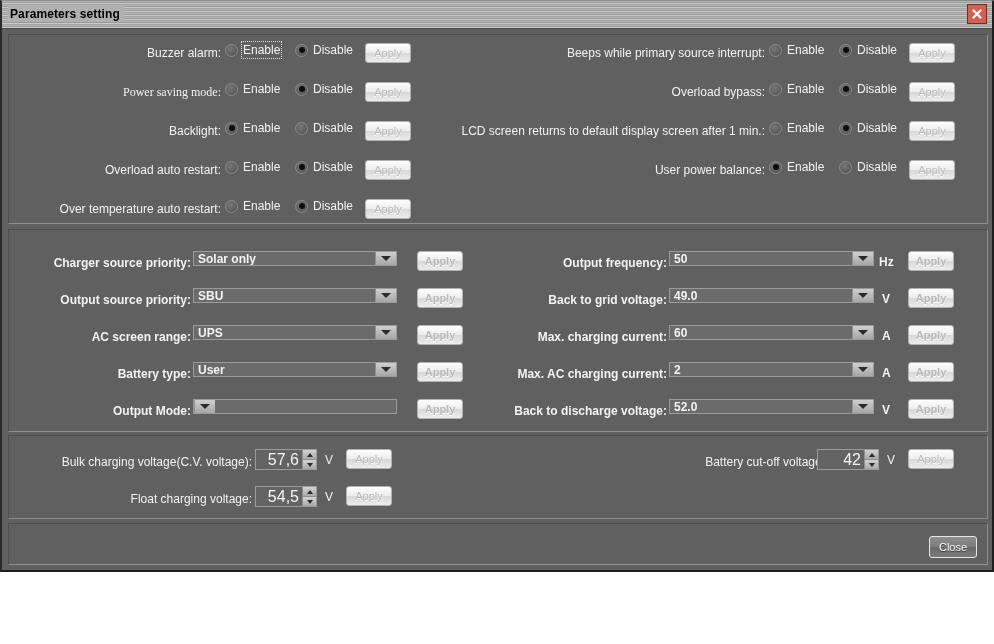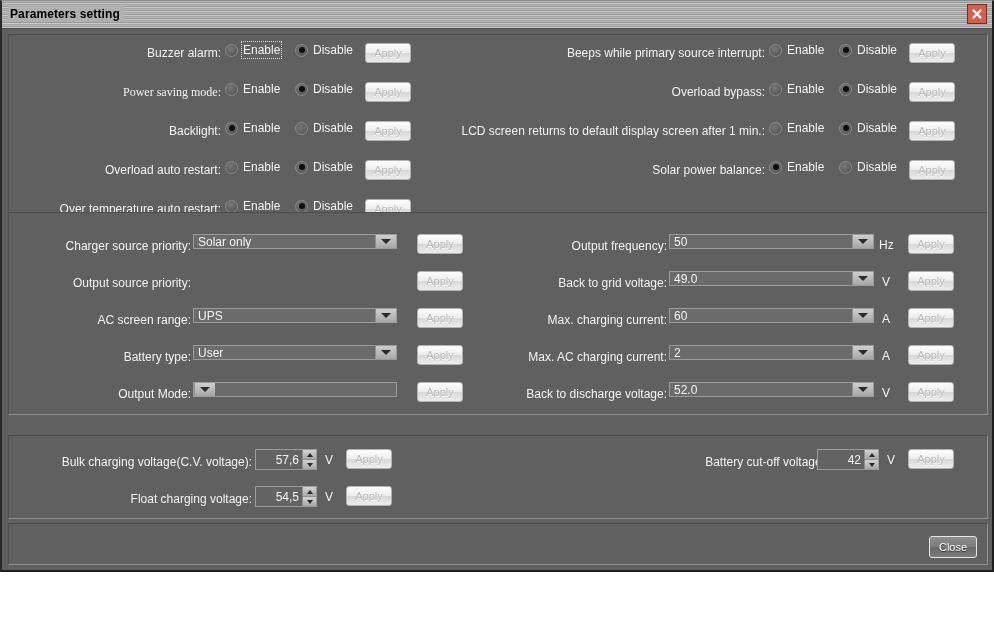--- a/index.html
+++ b/index.html
@@ -63,21 +63,21 @@
   .panel {
     position: absolute;
     box-sizing: border-box;
     background: #606060;
     border-top: 1px solid #4d4d4d;
     border-left: 1px solid #4d4d4d;
     border-right: 1px solid #8f8f8f;
     border-bottom: 1px solid #8f8f8f;
   }
   #panel-radios  { left: 6px;  top: 33px;  width: 980px; height: 190px; }
-  #panel-selects { left: 6px;  top: 211px; width: 980px; height: 203px; }
+  #panel-selects { left: 6px;  top: 228px; width: 980px; height: 203px; font-weight: bold; }
   #panel-spins   { left: 6px;  top: 434px; width: 980px; height: 84px; }
   #panel-footer  { left: 6px;  top: 522px; width: 980px; height: 42px; }
 
   
   .lbl {
     position: absolute;
     font-size: 12px;
     color: #f2f2f2;
     white-space: nowrap;
     text-align: right;
@@ -184,21 +184,21 @@
     position: absolute;
     box-sizing: border-box;
     height: 21px;
     background: #636363;
     border: 1px solid #9b9b9b;
     display: flex;
     align-items: stretch;
   }
   .spin .val {
     flex: 1 1 auto;
-    font-size: 12px;
+    font-size: 16px;
     color: #f3f3f3;
     display: flex;
     align-items: center;
     justify-content: flex-end;
     padding-right: 3px;
     white-space: nowrap;
   }
   .spin .arrows {
     flex: 0 0 13px;
     display: flex;
@@ -330,21 +330,21 @@
     <div class="radio-wrap" style="left:760px; top:86px;">
       <span class="radio"></span>
       <span class="radio-label">Enable</span>
     </div>
     <div class="radio-wrap" style="left:830px; top:86px;">
       <span class="radio on"></span>
       <span class="radio-label">Disable</span>
     </div>
     <div class="btn" style="left:900px; top:86px; width:46px;">Apply</div>
 
-    <div class="lbl" style="right:222px; top:128px;">Solar power balance:</div>
+    <div class="lbl" style="right:222px; top:128px;">User power balance:</div>
     <div class="radio-wrap" style="left:760px; top:125px;">
       <span class="radio on"></span>
       <span class="radio-label">Enable</span>
     </div>
     <div class="radio-wrap" style="left:830px; top:125px;">
       <span class="radio"></span>
       <span class="radio-label">Disable</span>
     </div>
     <div class="btn" style="left:900px; top:125px; width:46px;">Apply</div>
   </div>
@@ -354,20 +354,26 @@
     <div class="lbl" style="right:796px; top:26px;">Charger source priority:</div>
     <div class="combo" style="left:184px; top:21px; width:204px;">
       <span class="val">Solar only</span>
       <span class="arrowbox">
           <i class="tri-down"></i>
         </span>
     </div>
     <div class="btn" style="left:408px; top:21px; width:46px;">Apply</div>
 
     <div class="lbl" style="right:796px; top:63px;">Output source priority:</div>
+    <div class="combo" style="left:184px; top:58px; width:204px;">
+      <span class="val">SBU</span>
+      <span class="arrowbox">
+          <i class="tri-down"></i>
+        </span>
+    </div>
     <div class="btn" style="left:408px; top:58px; width:46px;">Apply</div>
 
     <div class="lbl" style="right:796px; top:100px;">AC screen range:</div>
     <div class="combo" style="left:184px; top:95px; width:204px;">
       <span class="val">UPS</span>
       <span class="arrowbox">
           <i class="tri-down"></i>
         </span>
     </div>
     <div class="btn" style="left:408px; top:95px; width:46px;">Apply</div>

